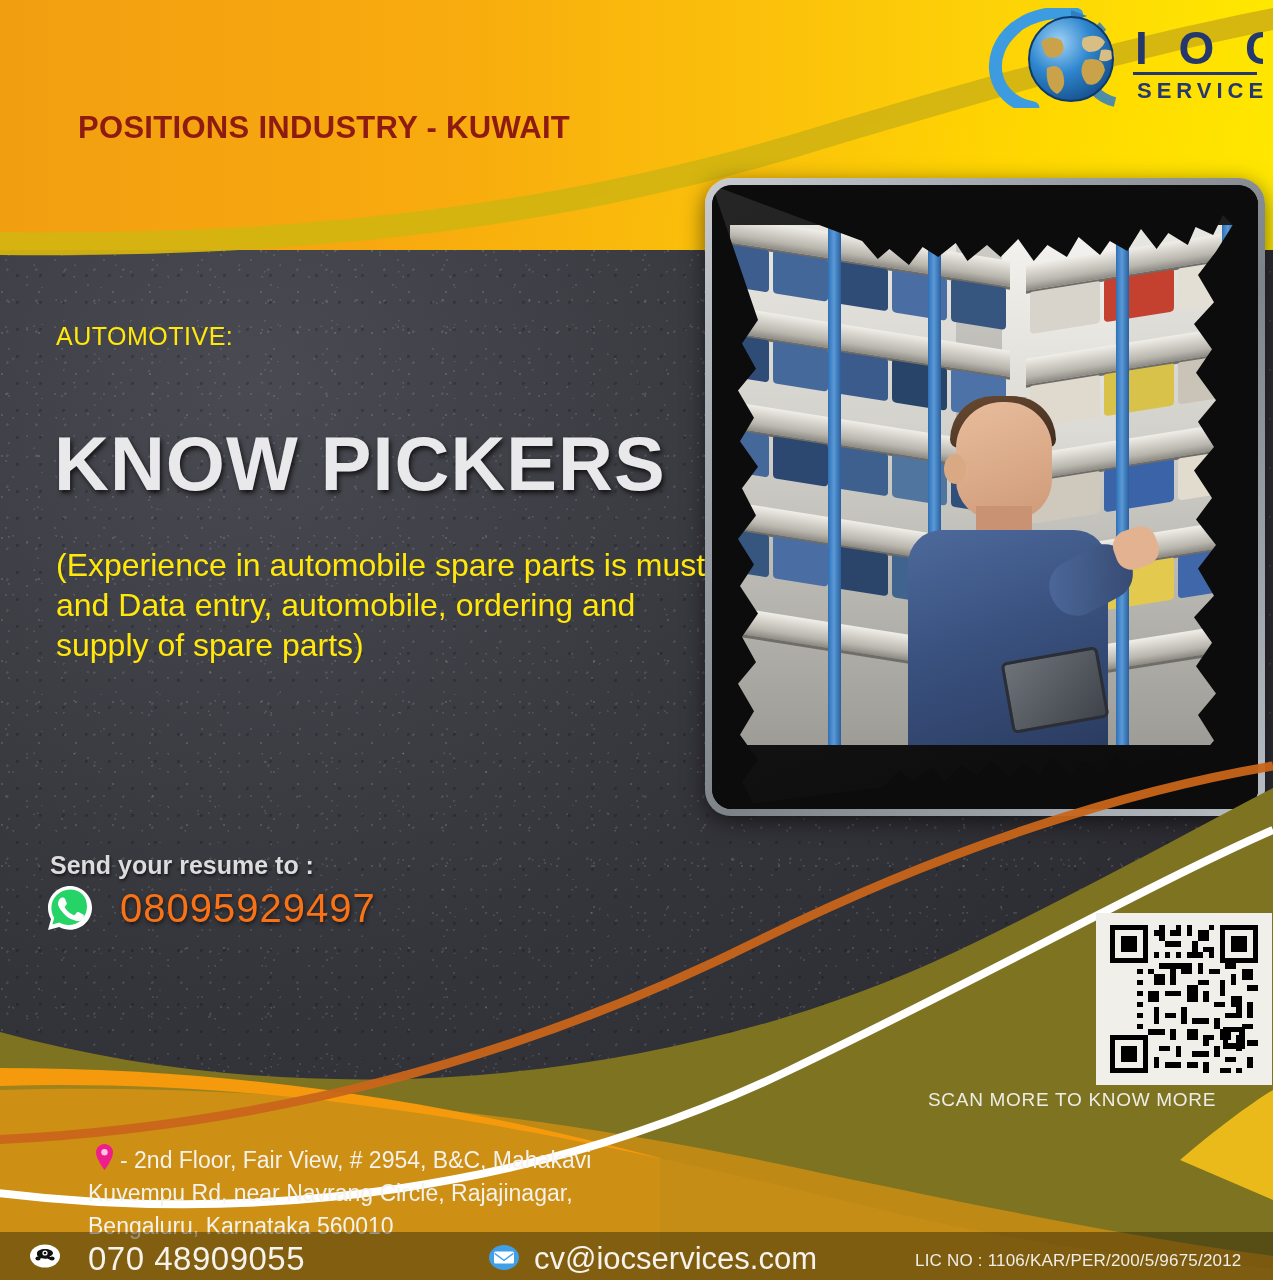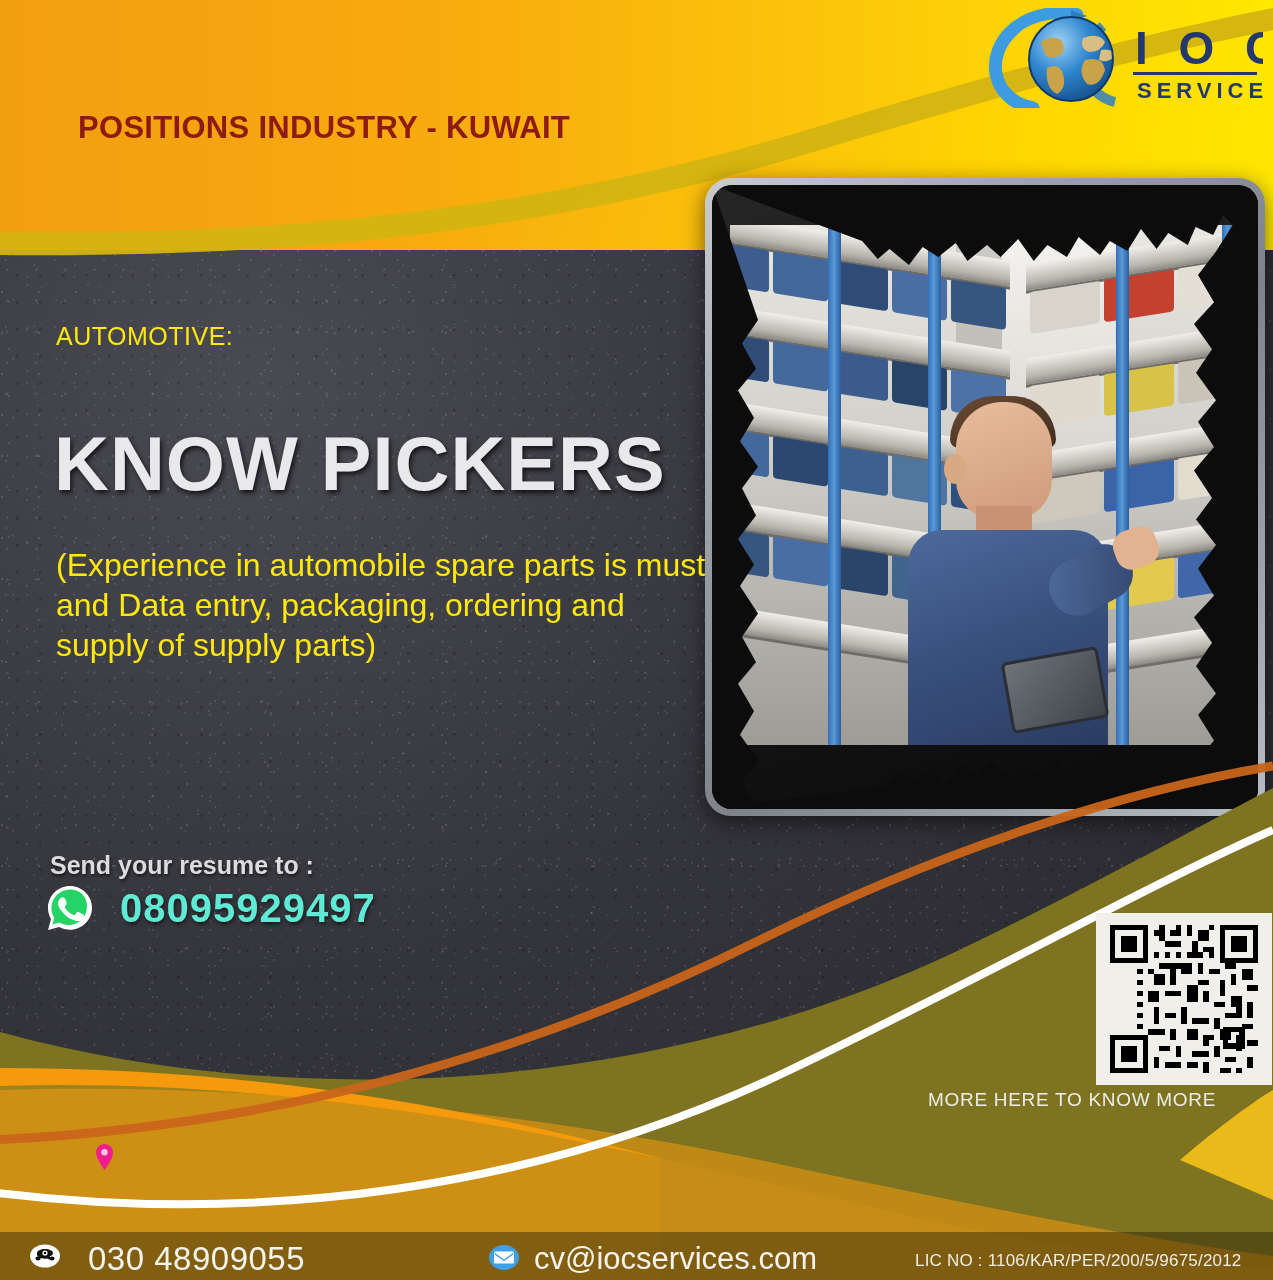--- a/index.html
+++ b/index.html
@@ -86,21 +86,21 @@
   
   .hiring{position:absolute;left:53px;top:22px;font-size:40px;color:#171717;letter-spacing:.5px;}
   .industry{position:absolute;left:78px;top:110px;font-size:31px;font-weight:bold;color:#8E1B12;letter-spacing:.3px;}
   .positions{position:absolute;left:56px;top:322px;font-size:25px;color:#FFE80A;letter-spacing:.5px;}
   .role{position:absolute;left:54px;top:420px;font-size:76px;font-weight:bold;color:#E9E9EB;letter-spacing:1px;
         text-shadow:2px 3px 5px rgba(0,0,0,.7);}
   .desc{position:absolute;left:56px;top:545px;width:660px;font-size:32px;line-height:40px;color:#FFE80A;}
   .send-label{position:absolute;left:50px;top:851px;font-size:25px;font-weight:bold;color:#DCDCDE;text-shadow:1px 2px 3px rgba(0,0,0,.6);}
   .wa-row{position:absolute;left:46px;top:884px;display:flex;align-items:center;gap:26px;}
   .wa-icon{width:48px;height:48px;}
-  .wa-number{font-size:40px;font-weight:bold;color:#5eead4;letter-spacing:1px;text-shadow:1px 2px 4px rgba(0,0,0,.6);}
+  .wa-number{font-size:40px;font-weight:normal;color:#f97316;letter-spacing:1px;text-shadow:1px 2px 4px rgba(0,0,0,.6);}
 
   
   .waves{position:absolute;left:0;top:0;width:1273px;height:1280px;}
 
   
   .qr-box{position:absolute;left:1096px;top:913px;width:176px;height:172px;background:#f0efe9;padding:6px;box-sizing:border-box;}
   .qr-canvas{width:100%;height:100%;display:block;}
   .scan-label{position:absolute;left:928px;top:1089px;font-size:19px;color:#EDEDE8;letter-spacing:.7px;}
 
   
@@ -273,21 +273,21 @@
         <path d="M110 0 V638 H52 l12 -26 l-18 -20 l20 -24 l-16 -26 l18 -22 l-20 -28 l16 -24 l-18 -26 l20 -22 l-16 -28 l18 -24 l-20 -26 l16 -22 l-18 -28 l20 -24 l-16 -26 l18 -22 l-20 -28 l16 -24 l-18 -26 l20 -22 l-16 -28 l18 -24 Z" fill="#0c0c0c"></path>
       </svg>
       <svg class="brush-left" viewBox="0 0 90 638" preserveAspectRatio="none">
         <path d="M0 0 V638 H44 l-14 -28 l16 -22 l-18 -26 l14 -24 l-16 -28 l18 -22 l-14 -26 l16 -24 l-18 -28 l14 -22 l-16 -26 l18 -24 l-14 -28 l16 -22 l-18 -26 l14 -24 l-16 -28 l18 -22 l-14 -26 l16 -24 Z" fill="#0c0c0c"></path>
       </svg>
     </div>
   </div>
 
   <div class="positions">AUTOMOTIVE:</div>
   <div class="role">KNOW PICKERS</div>
-  <div class="desc">(Experience in automobile spare parts is must  and Data entry, packaging, ordering and supply of supply parts)</div>
+  <div class="desc">(Experience in automobile spare parts is must  and Data entry, automobile, ordering and supply of spare parts)</div>
 
   <div class="send-label">Send your resume to :</div>
   <div class="wa-row">
     <svg class="wa-icon" viewBox="0 0 48 48">
       <path d="M24 2C11.9 2 2 11.9 2 24c0 4 1.1 7.8 3 11L2 46l11.3-3c3.2 1.8 6.9 2.8 10.7 2.8C36.1 45.8 46 35.9 46 23.8 46 11.8 36.1 2 24 2z" fill="#ffffff"></path>
       <path d="M24 5.4C13.7 5.4 5.4 13.7 5.4 24c0 3.6 1 7 2.8 9.8l-1.8 6.6 6.8-1.8c2.7 1.6 5.9 2.5 9.2 2.5 10.3 0 18.6-8.3 18.6-18.6S34.3 5.4 24 5.4z" fill="#25D366"></path>
       <path d="M18.6 14.5c-.5-1.1-1-1.1-1.4-1.1h-1.2c-.4 0-1.1.2-1.7.8-.6.6-2.2 2.1-2.2 5.2s2.3 6 2.6 6.4c.3.4 4.4 7 10.8 9.5 5.3 2.1 6.4 1.7 7.6 1.6 1.2-.1 3.8-1.5 4.3-3 .5-1.5.5-2.8.4-3-.2-.3-.6-.4-1.2-.7-.6-.3-3.8-1.9-4.4-2.1-.6-.2-1-.3-1.4.3-.4.6-1.6 2-2 2.4-.4.4-.7.5-1.3.2-.6-.3-2.7-1-5.1-3.2-1.9-1.7-3.2-3.8-3.5-4.4-.4-.6 0-.9.3-1.2.3-.3.6-.7.9-1.1.3-.4.4-.6.6-1 .2-.4.1-.8 0-1.1-.2-.3-1.3-3.2-1.7-4.5z" fill="#ffffff"></path>
     </svg>
     <span class="wa-number">08095929497</span>
   </div>
@@ -394,37 +394,42 @@
           <rect x="21" y="27" width="2" height="1"></rect>
           <rect x="24" y="27" width="1" height="1"></rect>
         <rect x="19" y="21" width="1" height="1"></rect>
           <rect x="22" y="20" width="3" height="3" fill="none" stroke="#000" stroke-width="1"></rect>
         <rect x="8" y="9" width="1" height="1"></rect>
           <rect x="17" y="11" width="2" height="1"></rect>
           <rect x="24" y="16" width="1" height="2"></rect>
       </g>
     </svg>
   </div>
-  <div class="scan-label">MORE HERE TO KNOW MORE</div>
+  <div class="scan-label">SCAN MORE TO KNOW MORE</div>
 
   <svg class="pin" viewBox="0 0 17 26">
     <path d="M8.5 0C3.8 0 0 3.8 0 8.5c0 6.4 8.5 17.5 8.5 17.5S17 14.9 17 8.5C17 3.8 13.2 0 8.5 0z" fill="#EE1E8C"></path>
     <circle cx="8.5" cy="8.3" r="3.2" fill="#FBC7E2"></circle>
   </svg>
+  <div class="address">
+    <div style="text-indent:32px">- 2nd Floor, Fair View, # 2954, B&amp;C, Mahakavi</div>
+    <div>Kuvempu Rd, near Navrang Circle, Rajajinagar,</div>
+    <div>Bengaluru, Karnataka 560010</div>
+  </div>
 
   <div class="bottom-bar"></div>
   <svg class="bb-phone-icon" viewBox="0 0 30 24">
     <ellipse cx="15" cy="12" rx="15" ry="11.5" fill="#ffffff"></ellipse>
     <path d="M7 9c0-2.3 3.6-4 8-4s8 1.7 8 4c0 1.4-1.3 2.6-3.3 3.3l.6 2.4c.1.5-.3.9-.8.7l-2.2-.9c-.7.1-1.5.2-2.3.2-4.4 0-8-1.9-8-4.2z" fill="#111"></path>
     <circle cx="15" cy="9" r="2.6" fill="#fff"></circle>
       <circle cx="15" cy="9" r="1.3" fill="#111"></circle>
     <ellipse cx="8" cy="14.5" rx="2.6" ry="2" fill="#111"></ellipse>
       <ellipse cx="22" cy="14.5" rx="2.6" ry="2" fill="#111"></ellipse>
   </svg>
-  <div class="bb-phone">030 48909055</div>
+  <div class="bb-phone">070 48909055</div>
   <svg class="bb-mail-icon" viewBox="0 0 34 25">
     <ellipse cx="17" cy="12.5" rx="15" ry="12.5" fill="#3FA0E8"></ellipse>
     <rect x="7" y="6.5" width="20" height="12" rx="1.5" fill="#ffffff"></rect>
     <path d="M7.6 7.4 L17 14.4 L26.4 7.4 L26.4 9.2 L17 16.2 L7.6 9.2 Z" fill="#3FA0E8"></path>
   </svg>
   <div class="bb-mail">cv@iocservices.com</div>
   <div class="bb-lic">LIC NO : 1106/KAR/PER/200/5/9675/2012</div>
 
   <div class="photo-overflow"></div>
 </div>

